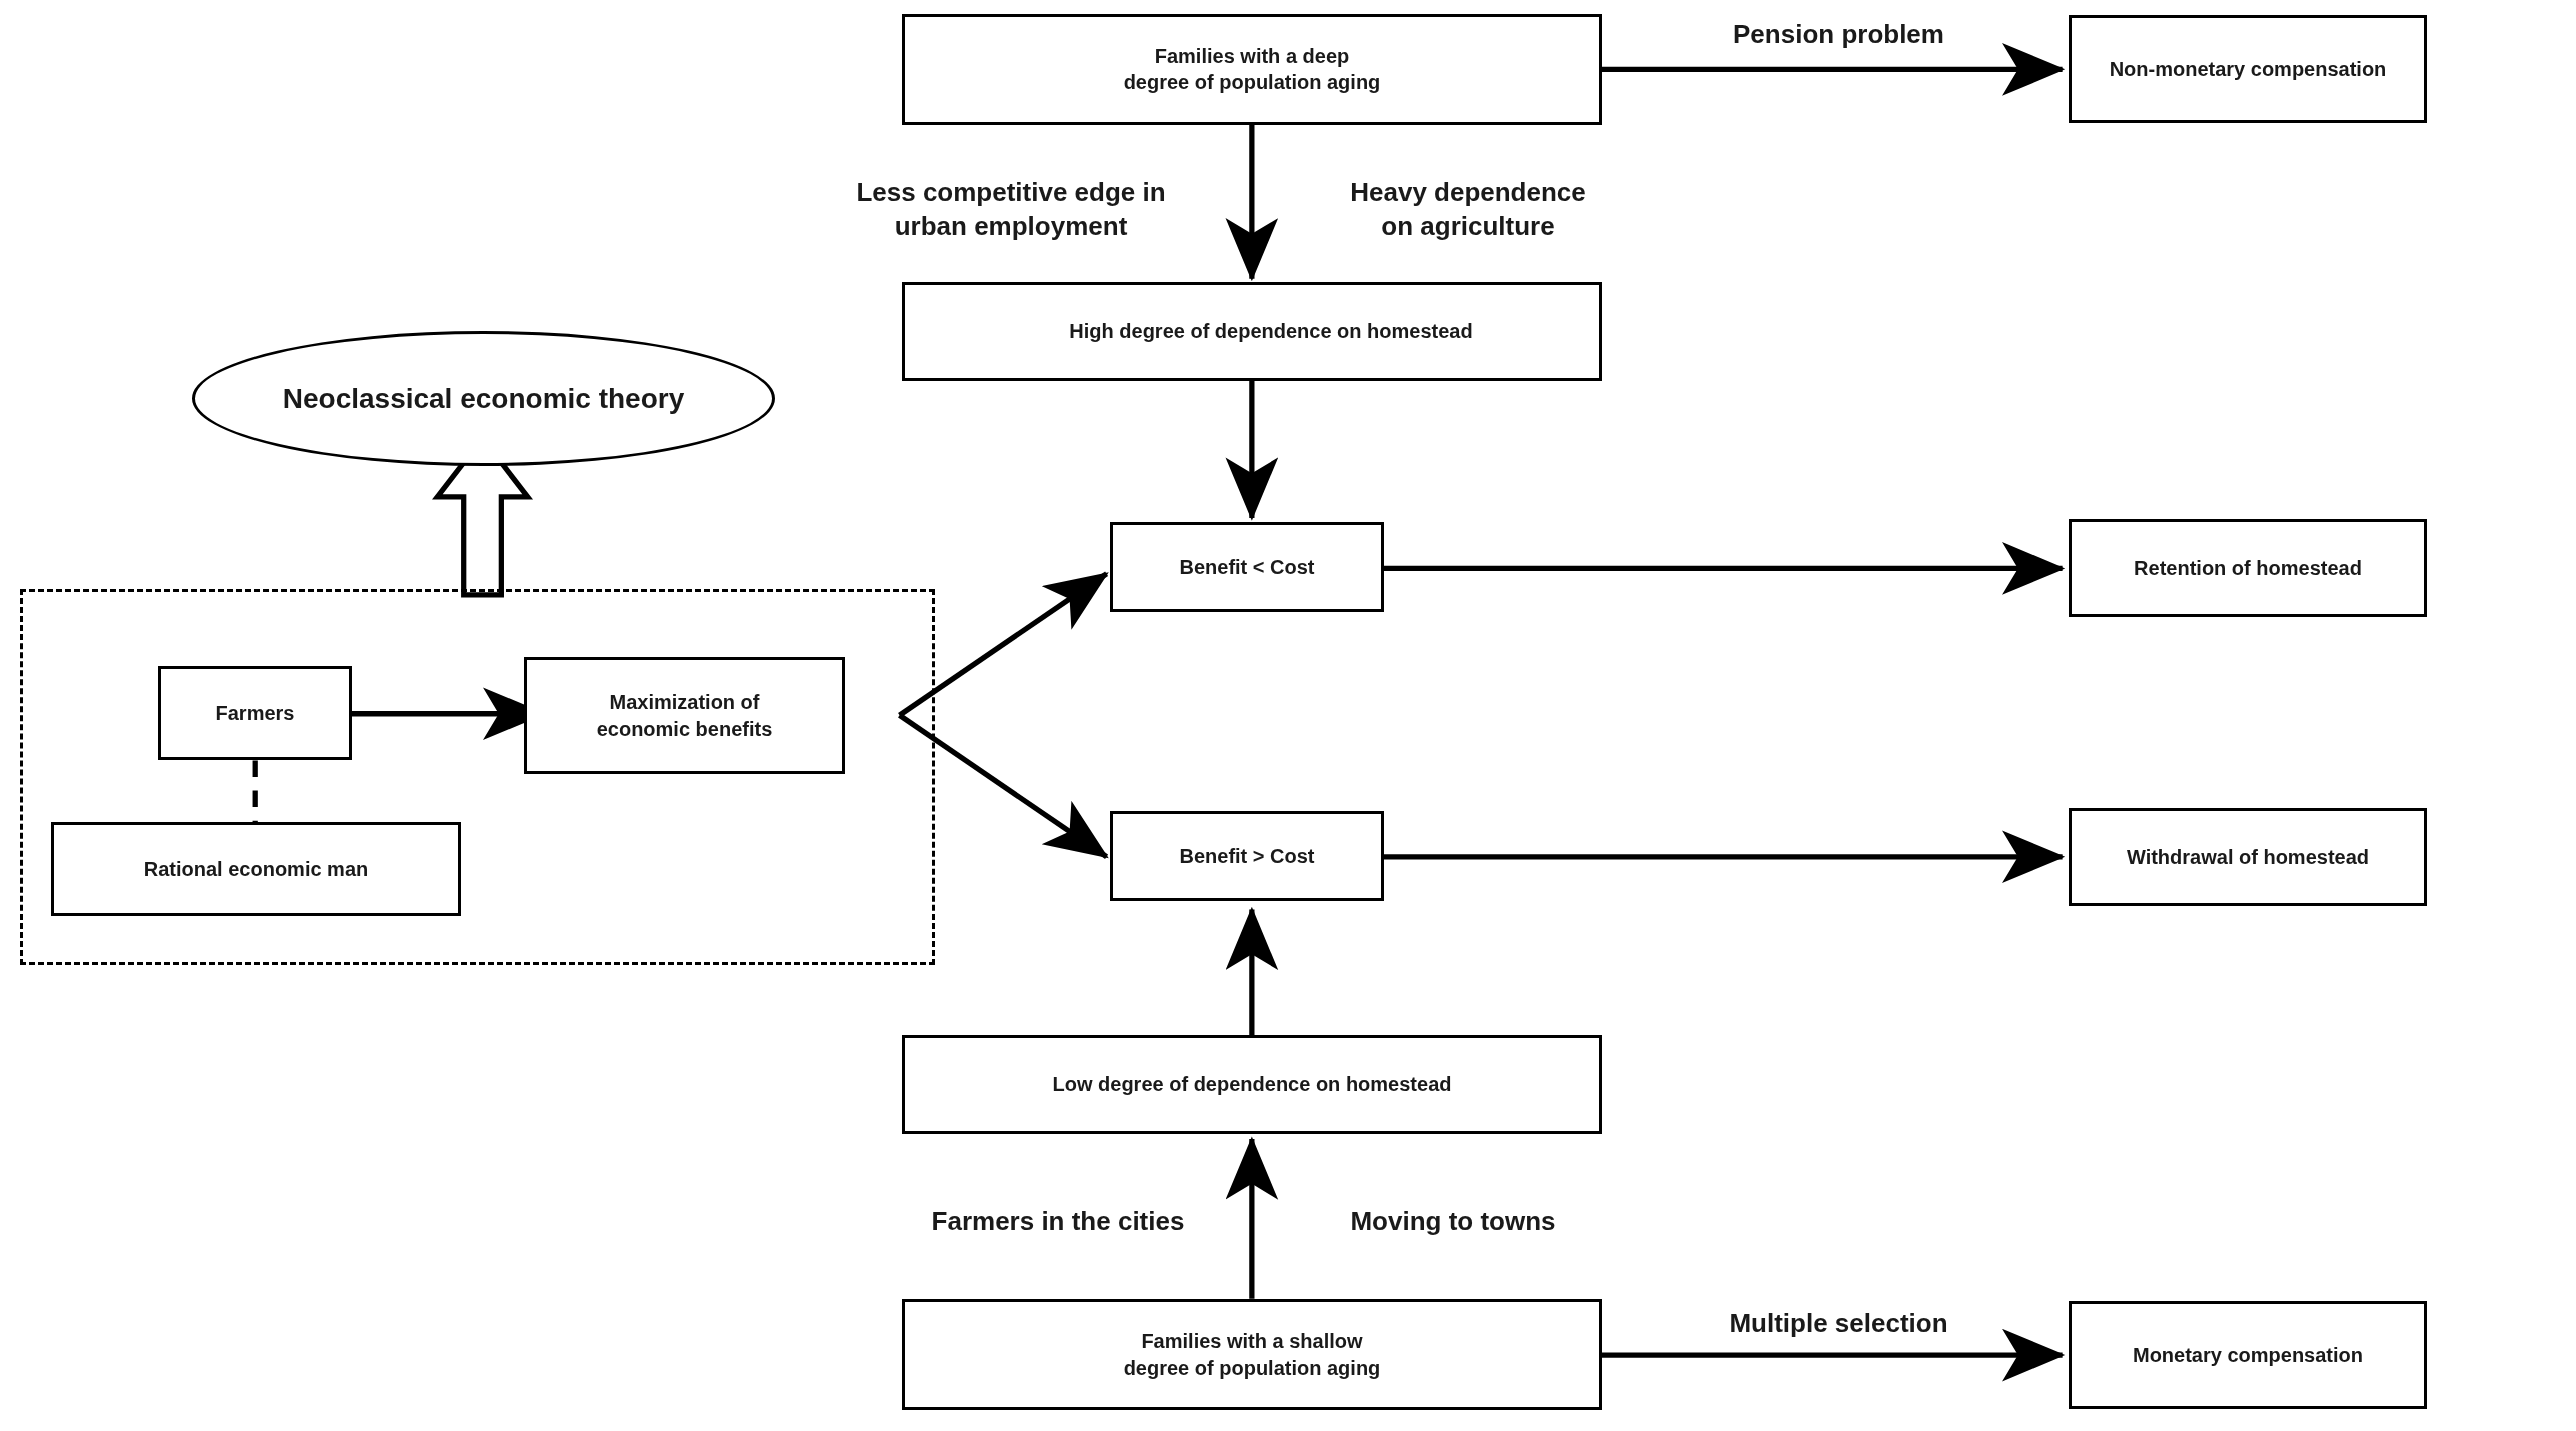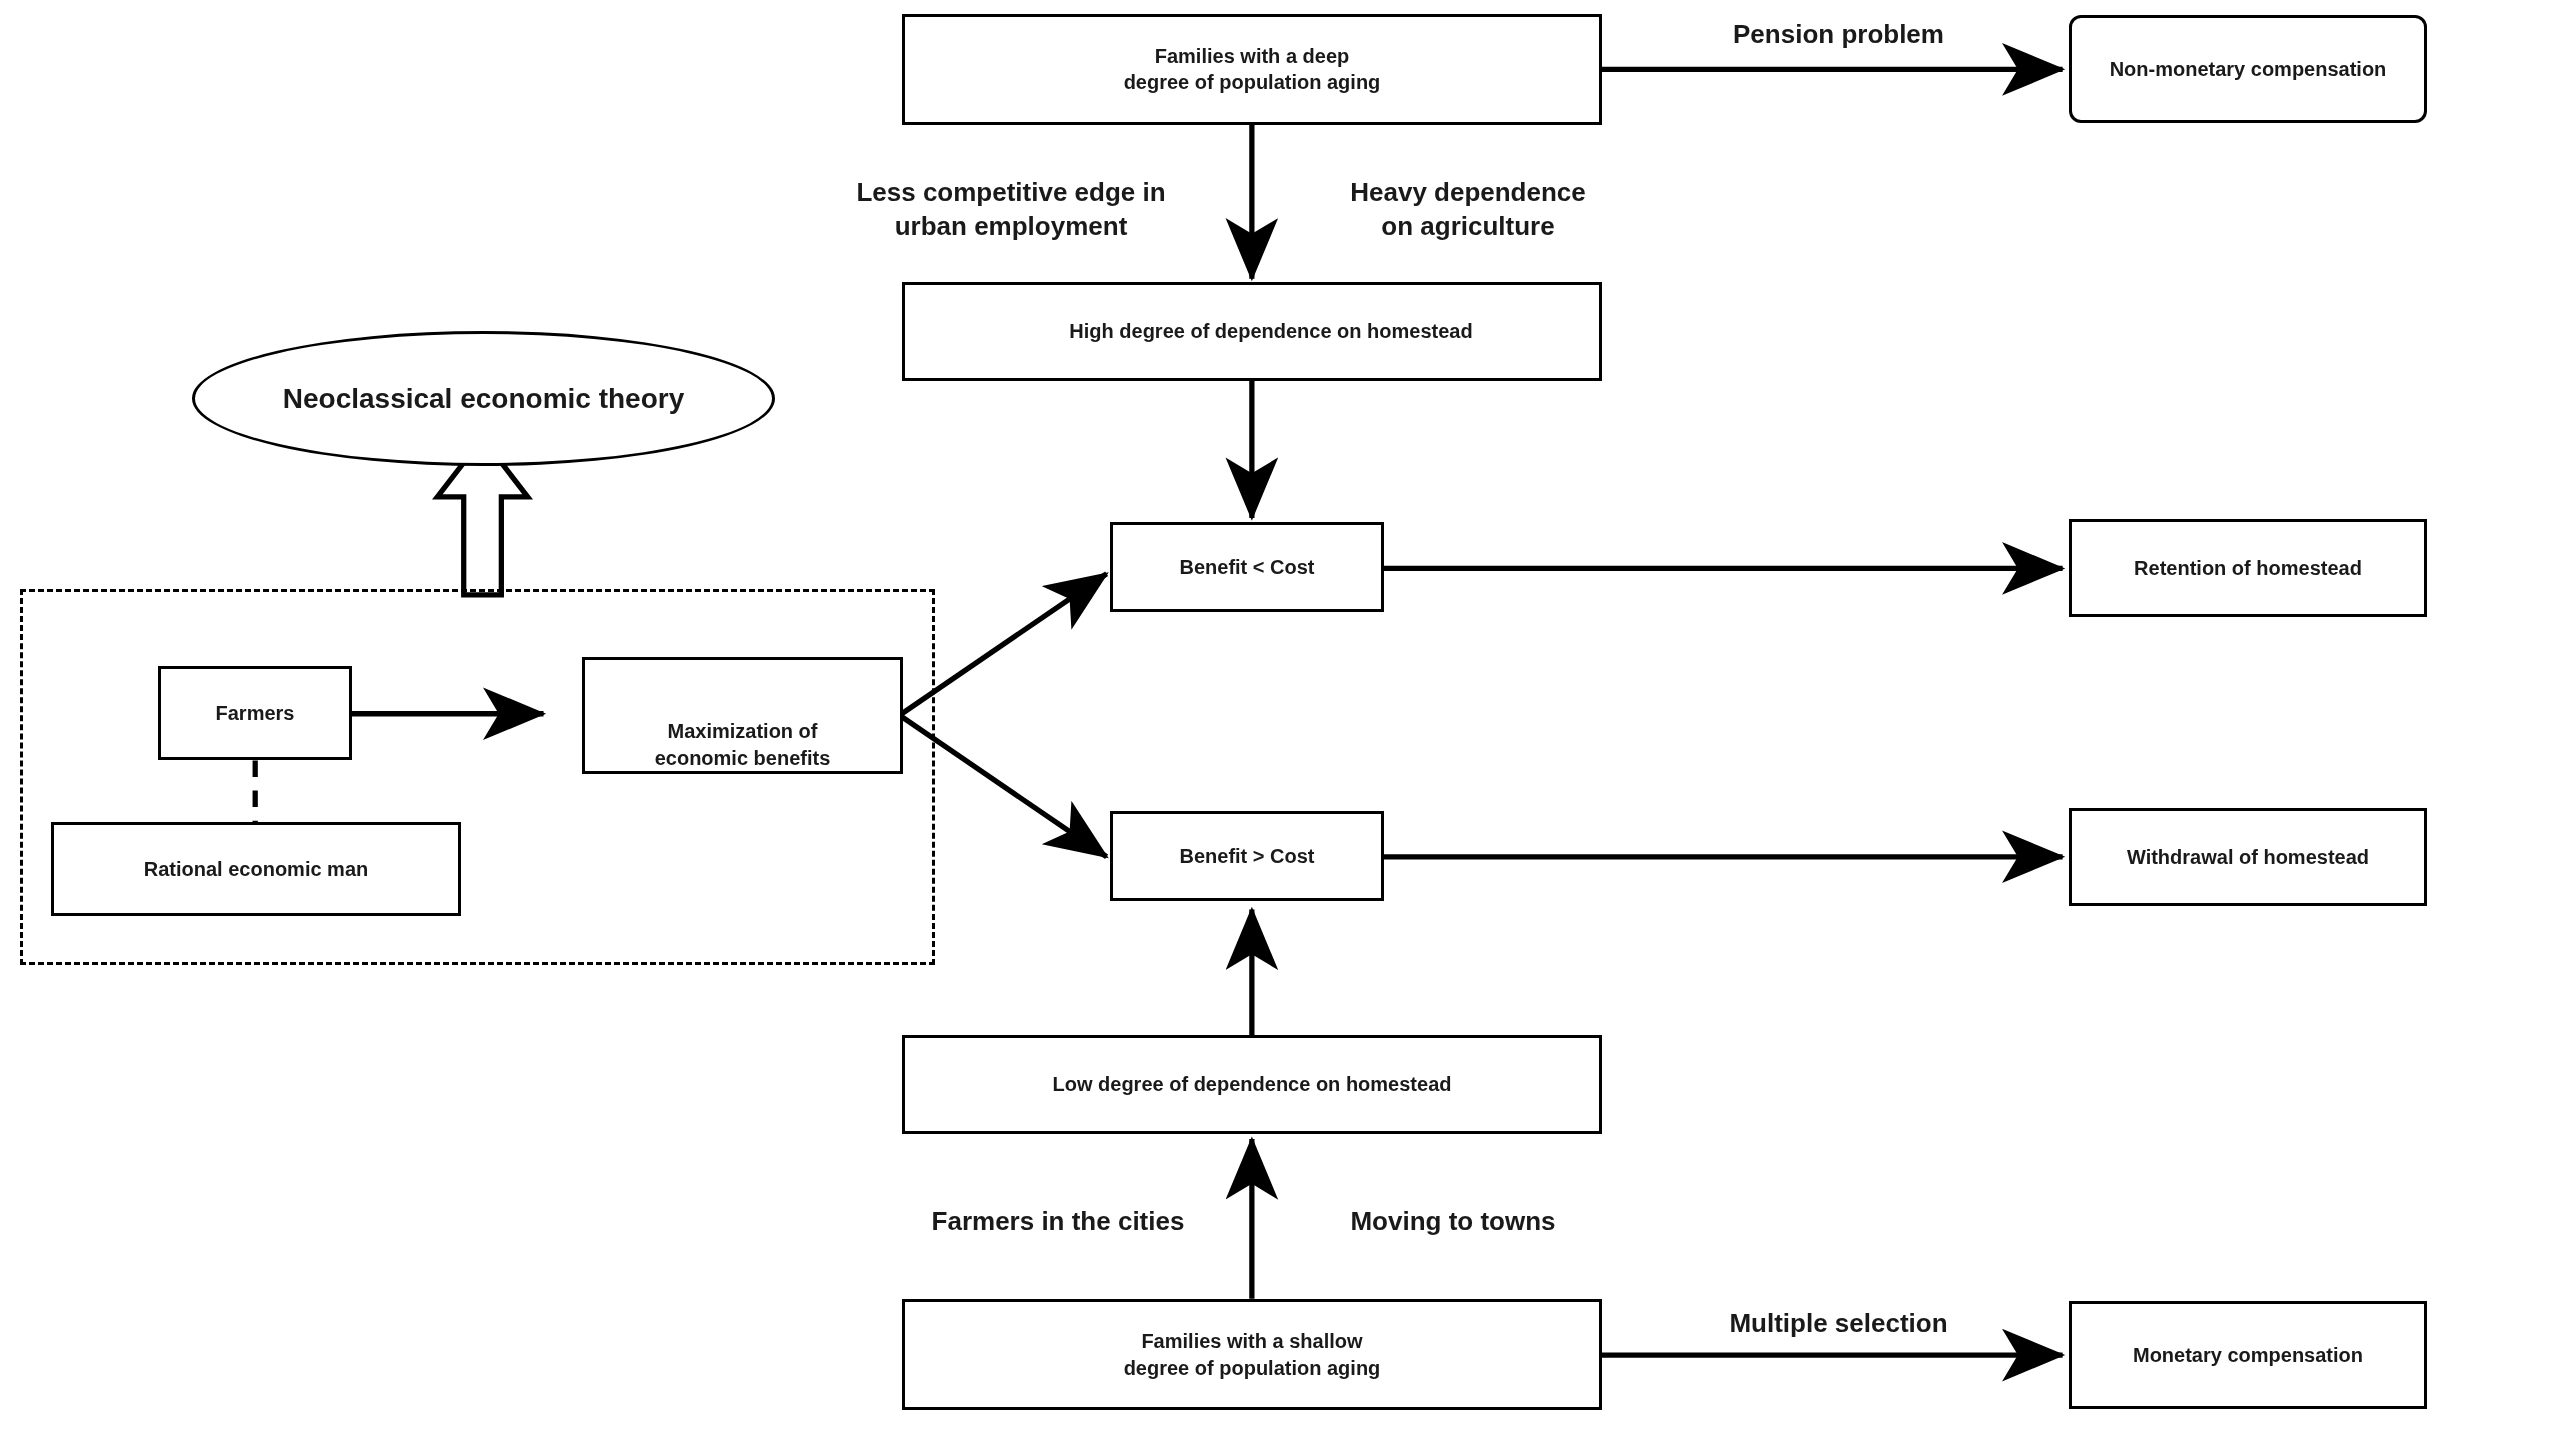--- a/index.html
+++ b/index.html
@@ -109,41 +109,41 @@
     <path d="M 616,790 L 616,660 L 581,660 L 641,582 L 701,660 L 666,660 L 666,790 Z" fill="#ffffff" stroke="#000000" stroke-width="7" stroke-linejoin="miter"></path>
   </svg>
 
   <div class="group-box" style="left:20.3px; top:589px; width:915px; height:376px;"></div>
 
   <div class="node" style="left:902px; top:13.5px; width:700px; height:111px;">
     <span class="txt">Families with a deep
 degree of population aging</span>
   </div>
 
-  <div class="node" style="left:2069px; top:15px; width:358px; height:108px;border-radius:12px;">
+  <div class="node" style="left:2069px; top:15px; width:358px; height:108px;">
     <span class="txt">Non-monetary compensation</span>
   </div>
 
   <div class="node" style="left:902px; top:282px; width:700px; height:99px;padding-left:38px;">
     <span class="txt">High degree of dependence on homestead</span>
   </div>
 
   <div class="ellipse-node" style="left:192px; top:331px; width:583px; height:135px;">
     <span class="txt">Neoclassical economic theory</span>
   </div>
 
   <div class="node" style="left:158px; top:666px; width:194px; height:94px;">
     <span class="txt">Farmers</span>
   </div>
 
   <div class="node" style="left:51px; top:822px; width:410px; height:94px;">
     <span class="txt">Rational economic man</span>
   </div>
 
-  <div class="node" style="left:582px; top:657px; width:321px; height:117px;align-items:flex-end;">
+  <div class="node" style="left:524px; top:657px; width:321px; height:117px;">
     <span class="txt">Maximization of
 economic benefits</span>
   </div>
 
   <div class="node" style="left:1110px; top:522px; width:274px; height:90px;">
     <span class="txt">Benefit &lt; Cost</span>
   </div>
 
   <div class="node" style="left:2069px; top:519px; width:358px; height:98px;">
     <span class="txt">Retention of homestead</span>

